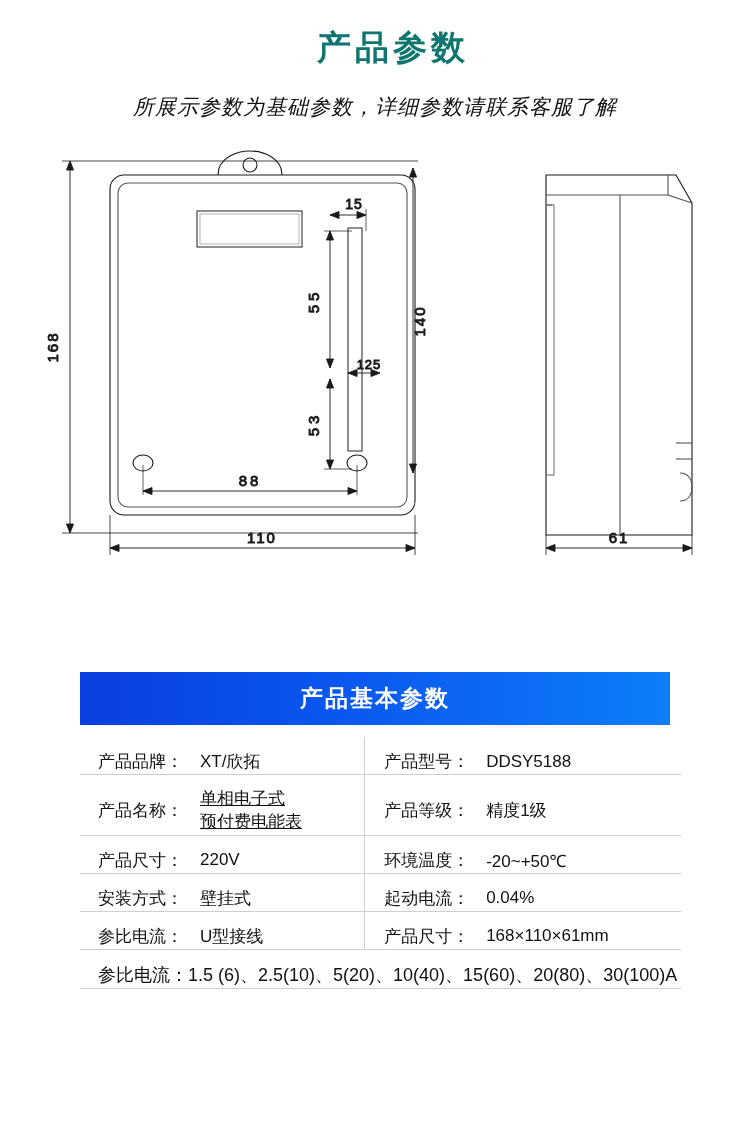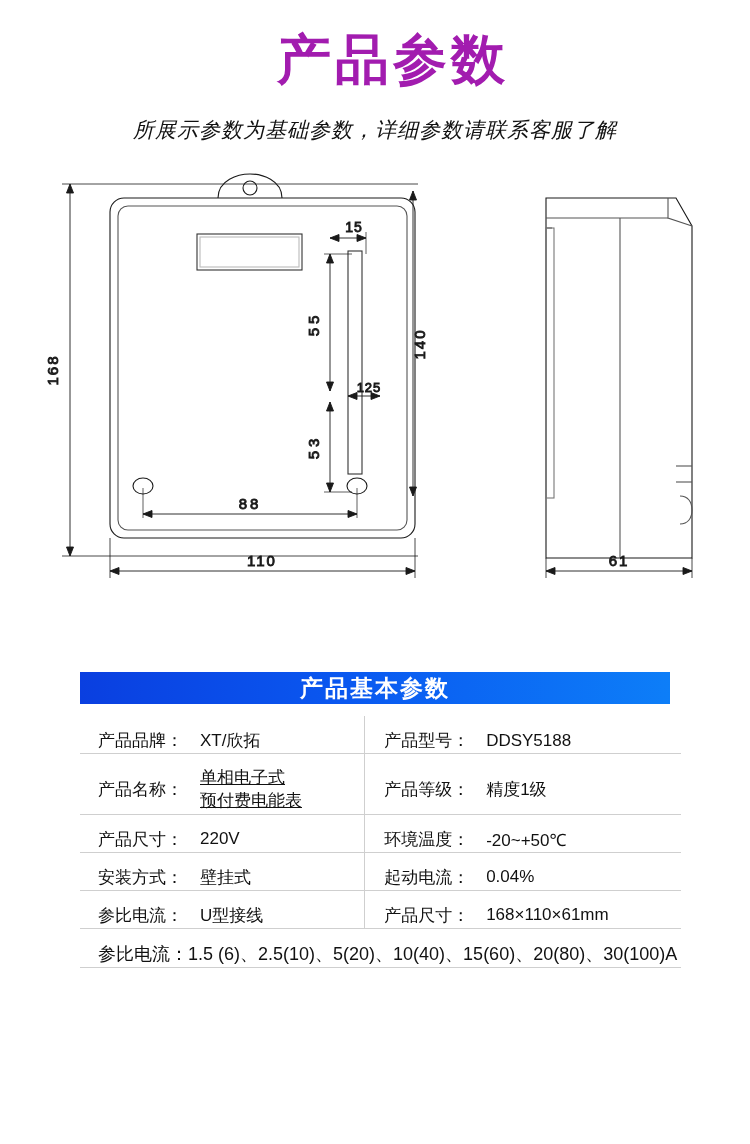--- a/index.html
+++ b/index.html
@@ -12,24 +12,24 @@
     height: 1144px;
     position: relative;
     font-family: "Liberation Sans", sans-serif;
     color: #111;
     overflow: hidden;
   }
 
   
   .page-title {
     text-align: center;
-    font-size: 54px;
+    font-size: 34px;
     font-weight: bold;
     letter-spacing: 4px;
-    color: #a21caf;
+    color: #0f766e;
     margin: 28px 0 0 0;
     line-height: 1.15;
     padding-left: 36px;
   }
   .page-subtitle {
     text-align: center;
     font-size: 21px;
     color: #111;
     margin: 26px 0 0 0;
     letter-spacing: 1px;
@@ -48,21 +48,21 @@
   }
 
   
   .spec-block {
     position: absolute;
     left: 80px;
     top: 672px;
     width: 590px;
   }
   .spec-header {
-    height: 32px;
+    height: 53px;
     background: linear-gradient(90deg, #0a3fe0 0%, #0a58f0 45%, #0d7ef8 100%);
     color: #ffffff;
     font-size: 23px;
     font-weight: bold;
     letter-spacing: 2px;
     display: flex;
     align-items: center;
     justify-content: center;
   }
   .spec-table {

